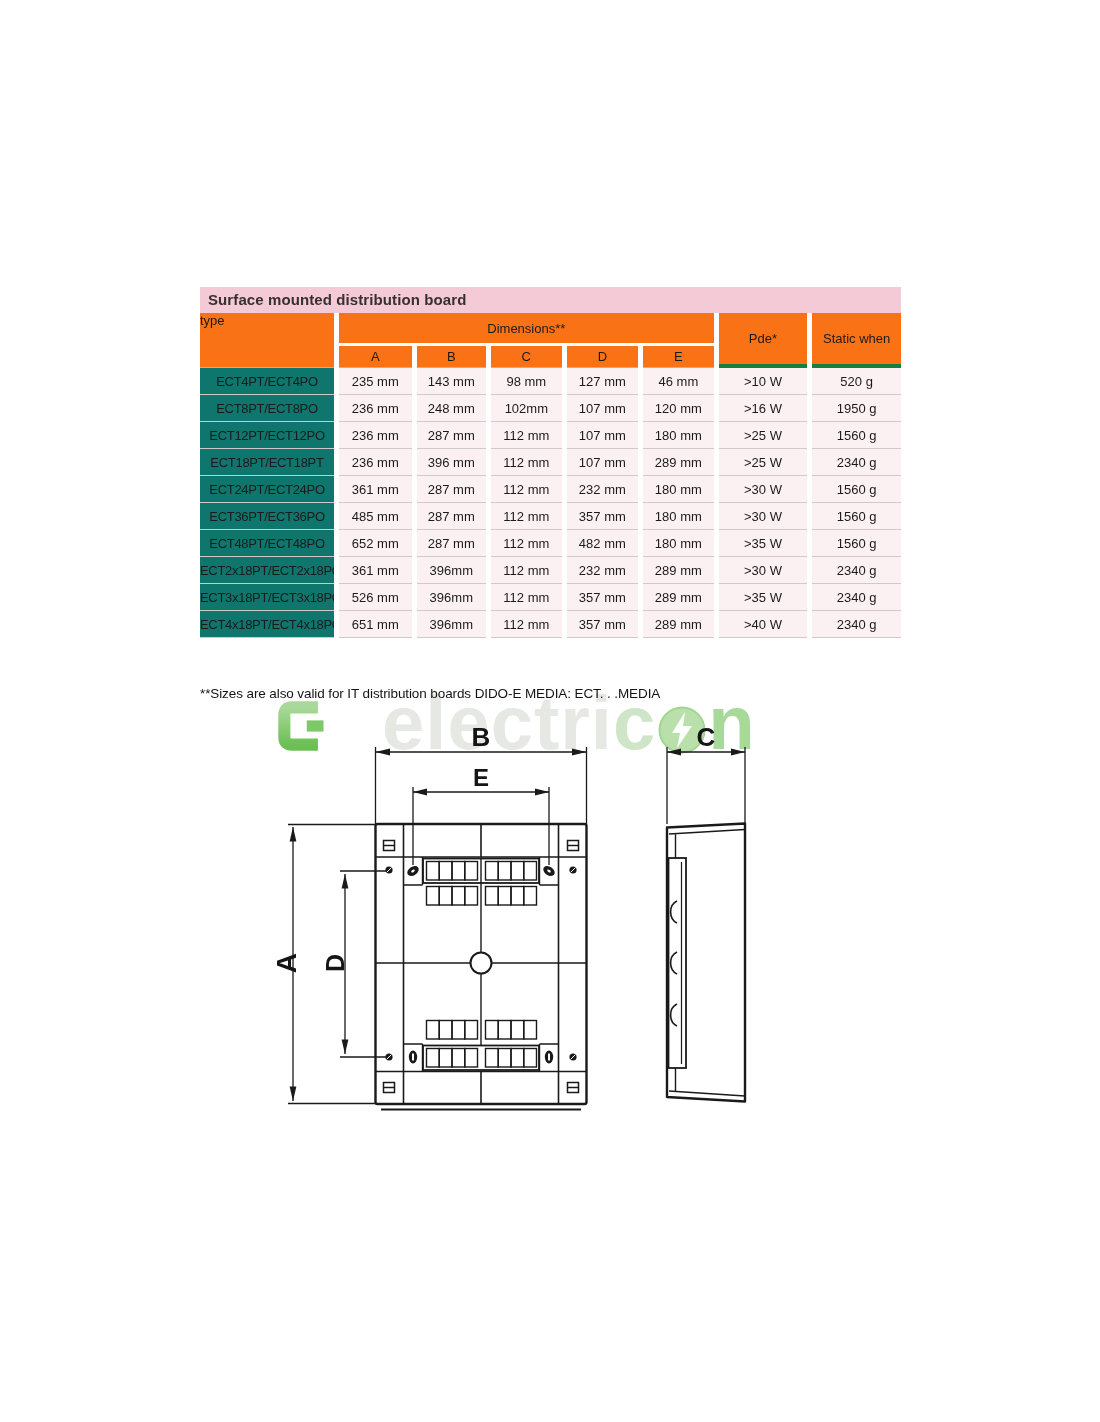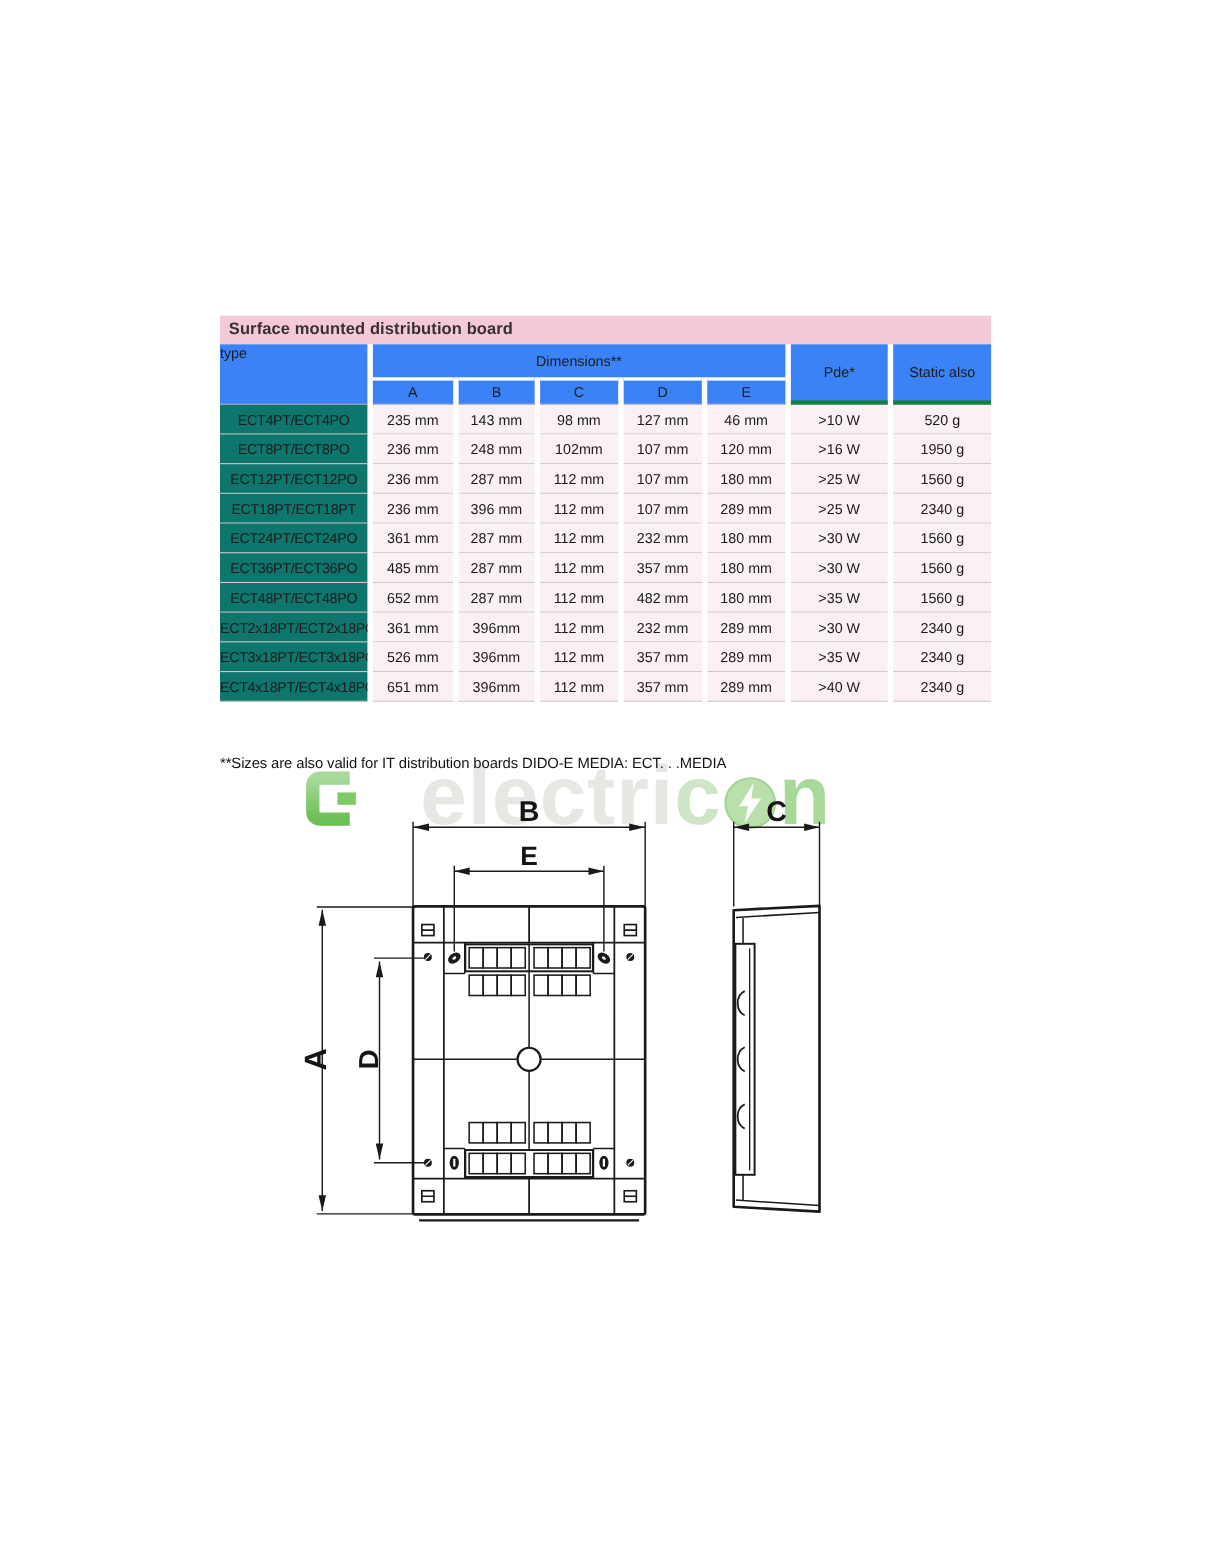--- a/index.html
+++ b/index.html
@@ -6,21 +6,21 @@
   .sheet{position:relative;width:1100px;height:1194px;background:#ffffff;overflow:hidden;
          font-family:"Liberation Sans",sans-serif;color:#1b1b1b;text-decoration:underline;}
 
   
   .table-wrap{position:absolute;left:200px;top:287px;width:701px;z-index:3;}
   .tbl-title{height:26px;line-height:26px;background:#f5cad7;font-size:15px;font-weight:bold;
              color:#353032;padding-left:8px;box-sizing:border-box;letter-spacing:.1px;}
   table.spec{border-collapse:separate;border-spacing:5px 0;table-layout:fixed;
              width:711px;margin-left:-5px;font-size:13px;}
   table.spec th,table.spec td{padding:0;font-weight:normal;white-space:nowrap;overflow:hidden;}
-  th.h{background:#3b82f6;}
+  th.h{background:#f97316;}
   th.h-type{text-align:left;vertical-align:top;padding:5px 0 0 7px;border-bottom:1px solid #b8b2b2;}
   th.h-dims{text-align:center;height:30px;vertical-align:middle;}
   th.h-span{text-align:center;vertical-align:middle;border-bottom:4px solid #15803d;}
   th.h-sub{text-align:center;height:21px;border-top:3px solid #ffffff;border-bottom:1px solid #b8b2b2;}
   td{height:26px;text-align:center;background:#fbf1f3;border-bottom:1px solid #cfc9c9;}
   td.t{background:#0f766e;text-align:center;padding-left:7px;letter-spacing:-0.3px;}
 
   
   .fn{position:absolute;left:200px;font-size:13.5px;color:#141414;z-index:3;letter-spacing:-0.1px;}
   .fn1{top:659px;}
@@ -55,21 +55,21 @@
         <col style="width:71px">
           <col style="width:70px">
           <col style="width:88px">
           <col style="width:88px">
       </colgroup>
       <tbody>
           <tr>
         <th class="h h-type" rowspan="2">type</th>
         <th class="h h-dims" colspan="5">Dimensions**</th>
         <th class="h h-span" rowspan="2">Pde*</th>
-        <th class="h h-span" rowspan="2">Static also</th>
+        <th class="h h-span" rowspan="2">Static when</th>
       </tr>
       <tr>
         <th class="h h-sub">A</th>
         <th class="h h-sub">B</th>
         <th class="h h-sub">C</th>
         <th class="h h-sub">D</th>
         <th class="h h-sub">E</th>
       </tr>
       <tr>
             <td class="t">ECT4PT/ECT4PO</td>

